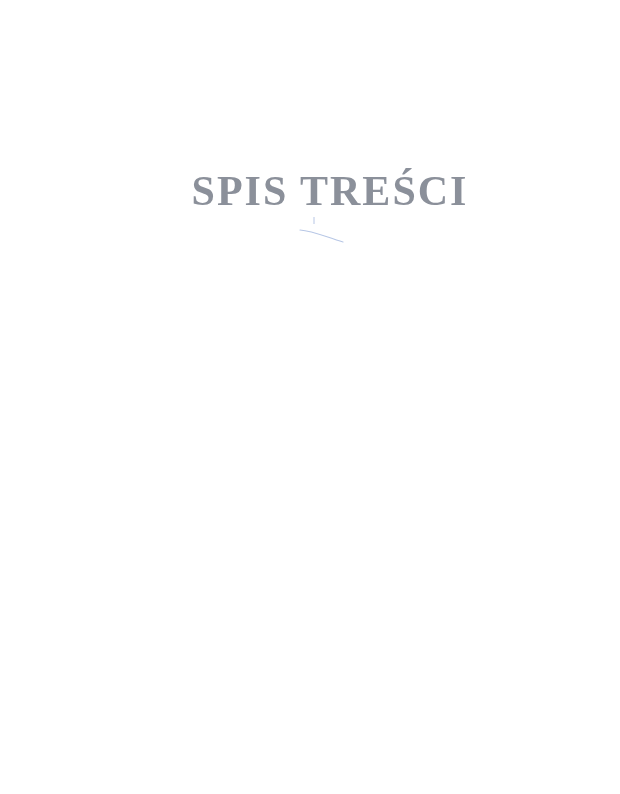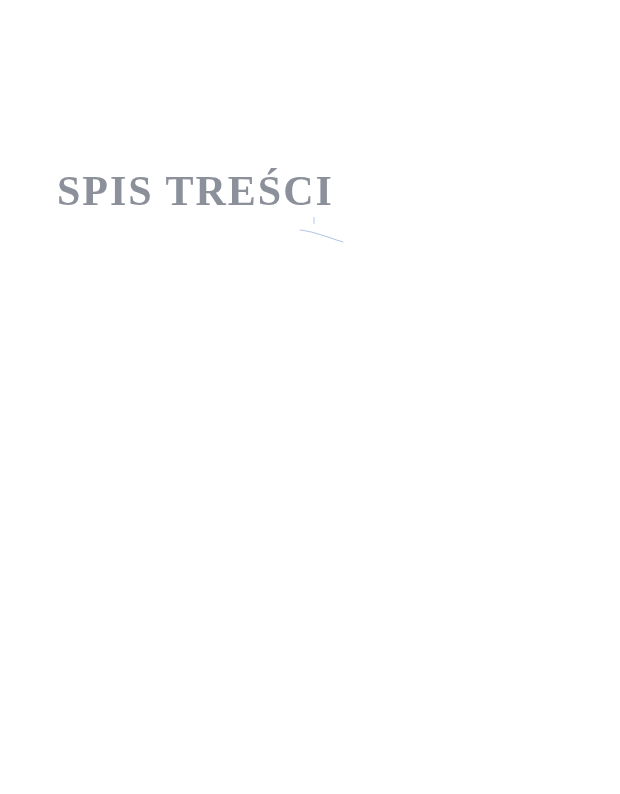--- a/index.html
+++ b/index.html
@@ -9,21 +9,21 @@
     margin:0 auto;
     background:#ffffff;
     font-family:"Liberation Serif","DejaVu Serif",serif;
     color:var(--ink,#2f2d2a);
     overflow:hidden;
     box-sizing:border-box;
   }
   .title{
     margin:168px 6px 0 0;
     padding:0 11px 0 57px;
-    text-align:left;
+    text-align:center;
     font-size:42px;
     font-weight:bold;
     letter-spacing:2px;
     line-height:1.1;
     color:#8b909a;
   }
   .pen-mark{position:absolute;left:293px;top:214px;pointer-events:none;opacity:.75;}
   .toc{
     margin-top:40px;
     padding:0 27px 0 57px;

